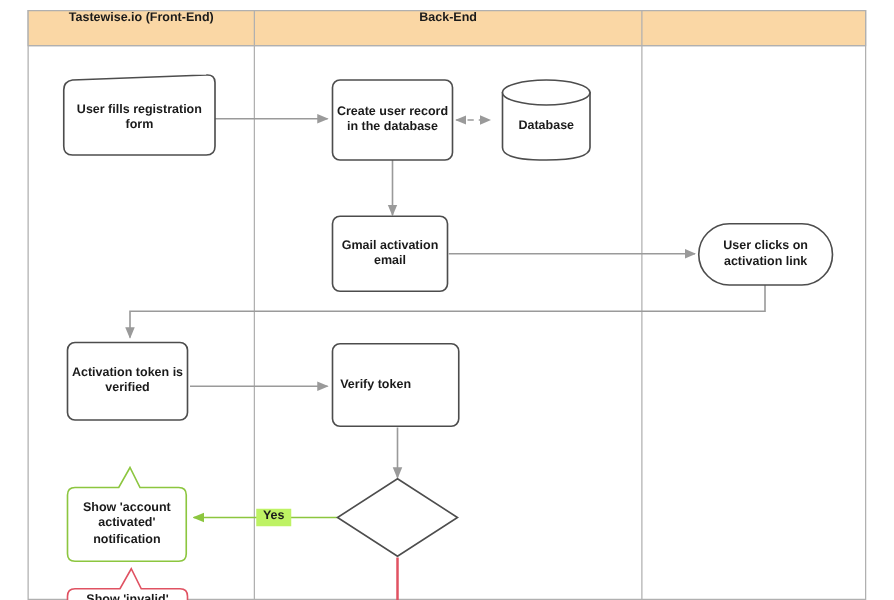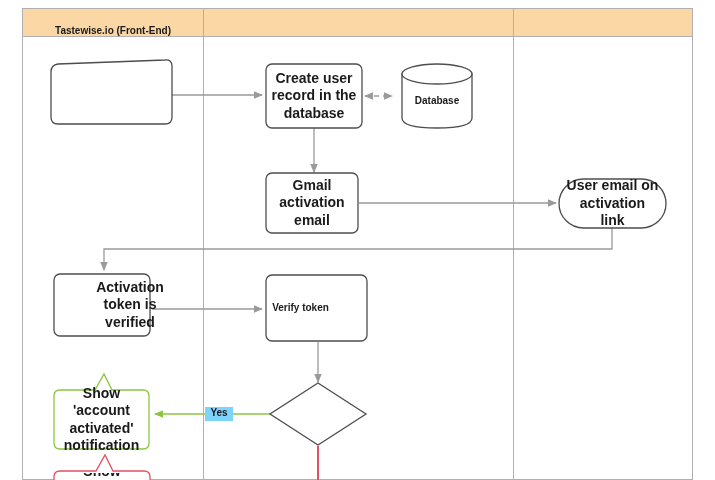--- a/index.html
+++ b/index.html
@@ -33,37 +33,37 @@
     justify-content: center;
     text-align: center;
     font-weight: bold;
     color: #1a1a1a;
     line-height: 1.25;
     pointer-events: none;
   }
   .lane-title {
     position: absolute;
     display: flex;
-    align-items: flex-end;
+    align-items: flex-start;
     justify-content: center;
     font-size: 10px;
     font-weight: bold;
     color: #1a1a1a;
     text-align: center;
   }
   .edge-label {
     position: absolute;
     font-size: 10px;
     font-weight: bold;
     color: #1a1a1a;
     text-align: center;
-    background: #7dd3fc;
+    background: #bef264;
     pointer-events: none;
   }
-  .n-sm { font-size: 14px; }
+  .n-sm { font-size: 10px; }
   .n-md { font-size: 10px; }
 </style>
 </head>
 <body>
 
 <div id="canvas">
 
   <svg id="svg-layer" viewBox="0 0 715 480" xmlns="http://www.w3.org/2000/svg">
     <defs>
       <marker id="arrow-gray" viewBox="0 0 10 10" refX="9" refY="5" markerWidth="7" markerHeight="7" orient="auto-start-reverse">
@@ -137,39 +137,45 @@
                L 60 449 Q 54 449 54 443 Z" fill="#ffffff" stroke="#8cc63f"></path>
 
       <path d="M 54 477 Q 54 471 60 471 L 96 471 L 105 455 L 113 471
                L 144 471 Q 150 471 150 477 L 150 500 L 54 500 Z" fill="#ffffff" stroke="#e05262"></path>
     </g>
   </svg>
 
   <div class="lane-title" style="left:23px; top:9px; width:180px; height:27px;">
     <span>Tastewise.io (Front-End)</span>
   </div>
+  <div class="lane-title" style="left:204px; top:9px; width:309px; height:27px;">
+    <span>Back-End</span>
+  </div>
 
+  <div class="node-label n-md" style="left:55px; top:66px; width:113px; height:56px;">
+    <span>User fills registration form</span>
+  </div>
 
   <div class="node-label n-sm" style="left:268px; top:66px; width:92px; height:60px;">
     <span>Create user record in the database</span>
   </div>
 
   <div class="node-label n-md" style="left:404px; top:78px; width:66px; height:46px;">
     <span>Database</span>
   </div>
 
   <div class="node-label n-sm" style="left:268px; top:175px; width:88px; height:56px;">
     <span>Gmail activation email</span>
   </div>
 
   <div class="node-label n-sm" style="left:566px; top:181px; width:93px; height:45px;">
-    <span>User email on activation link</span>
+    <span>User clicks on activation link</span>
   </div>
 
-  <div class="node-label n-sm" style="left:56px; top:276px; width:92px; height:58px;padding-left:28px;">
+  <div class="node-label n-sm" style="left:56px; top:276px; width:92px; height:58px;">
     <span>Activation token is verified</span>
   </div>
 
   <div class="node-label n-md" style="left:252px; top:277px; width:97px; height:62px;">
     <span>Verify token</span>
   </div>
 
 
   <div class="node-label n-sm" style="left:56px; top:392px; width:91px; height:55px;justify-content:flex-end;">
     <span>Show 'account activated' notification</span>

